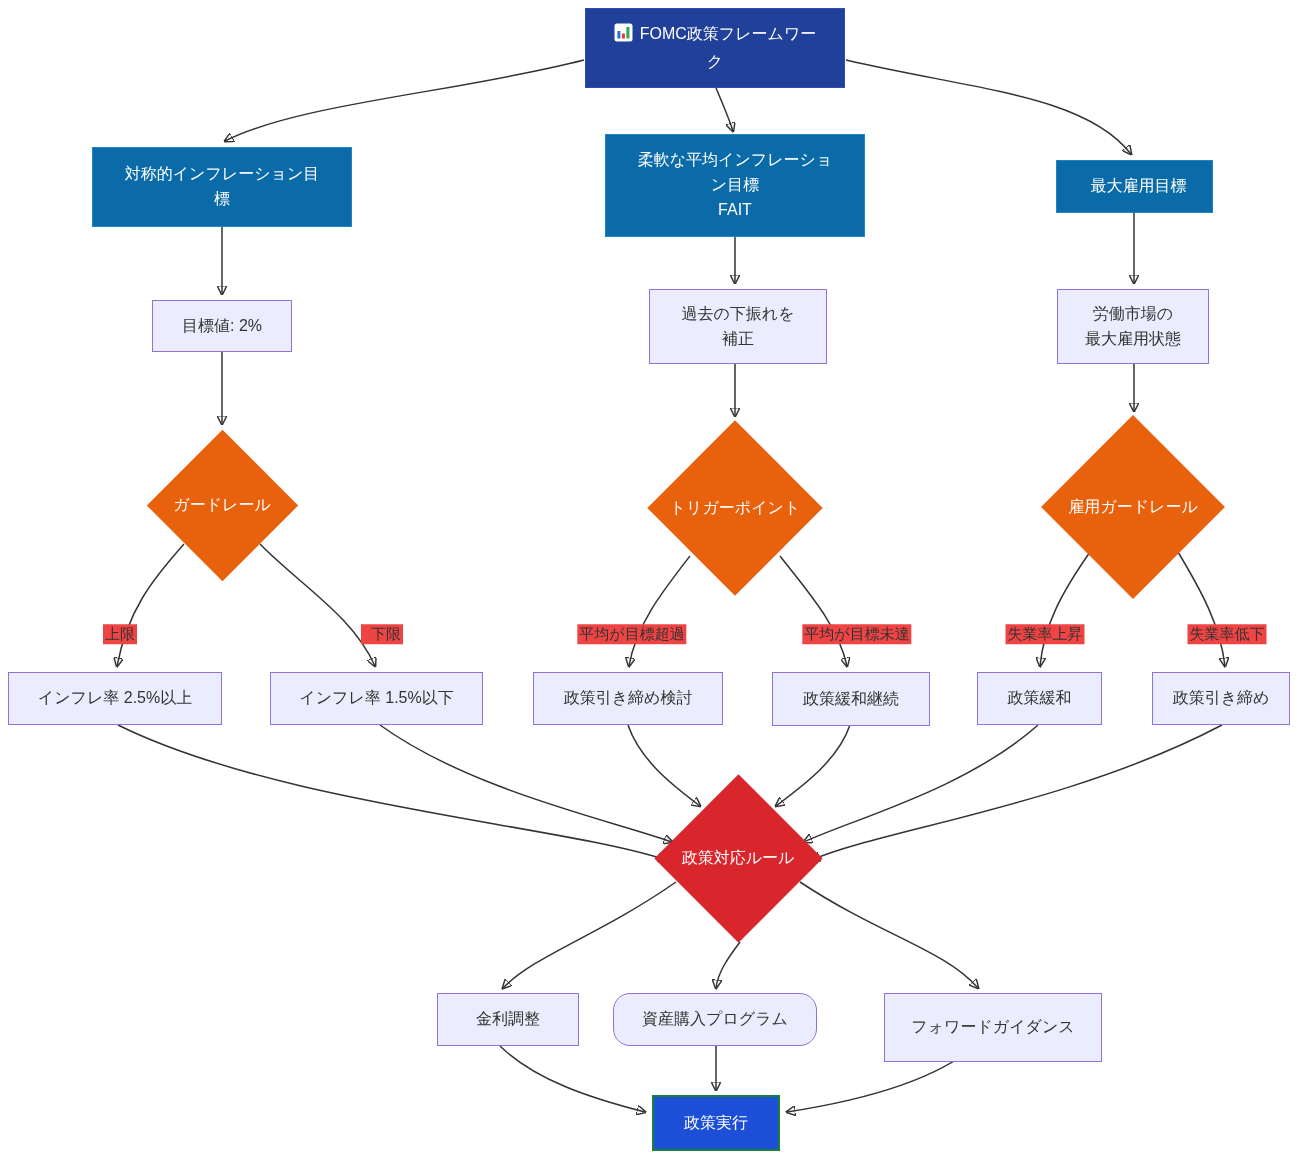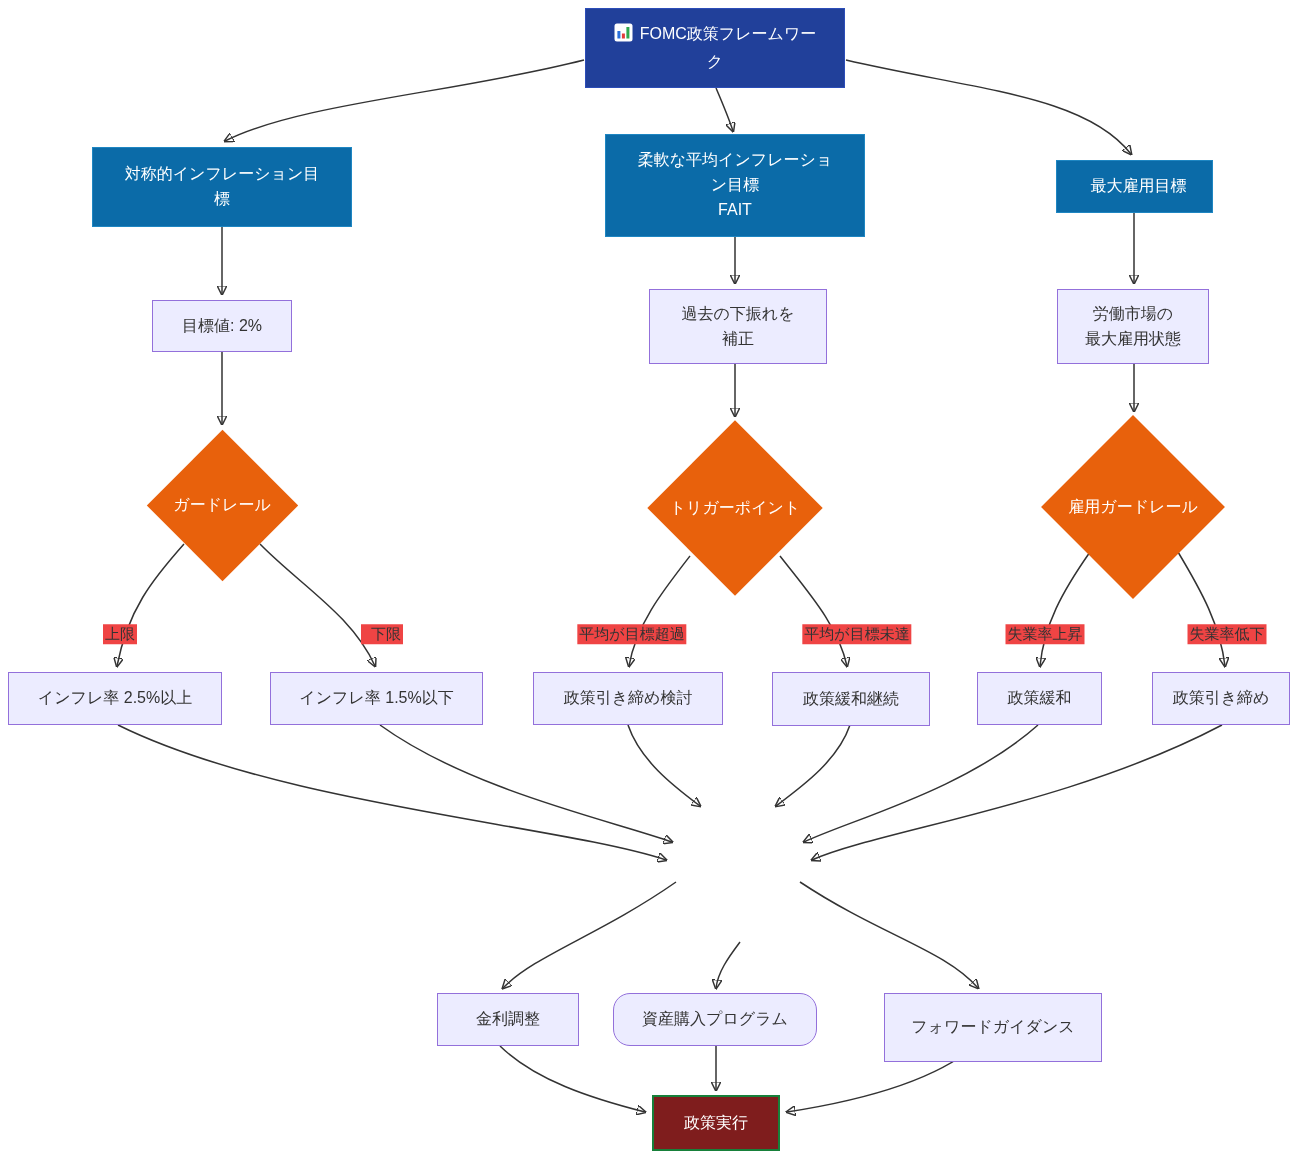--- a/index.html
+++ b/index.html
@@ -12,21 +12,21 @@
   .edges path{fill:none;stroke:#333333;stroke-width:1.5px;}
   .node{
     position:absolute;box-sizing:border-box;display:flex;flex-direction:column;
     align-items:center;justify-content:center;text-align:center;
     font-size:16px;line-height:1.55;
   }
   .node .line{display:block;}
   .rect-root{background:#21409a;border:1px solid #2c4db8;color:#ffffff;}
   .rect-branch{background:#0b6ba8;border:1px solid #1e86c2;color:#ffffff;}
   .rect-note{background:#ececff;border:1px solid #9370db;color:#333333;}
-  .rect-exec{background:#7f1d1d;border:2px solid #17803a;color:#ffffff;}
+  .rect-exec{background:#1d4ed8;border:2px solid #17803a;color:#ffffff;}
   .diamond{position:absolute;display:flex;align-items:center;justify-content:center;text-align:center;}
   .diamond .shape{position:absolute;inset:0;margin:auto;transform:rotate(45deg);}
   .shape-orange{background:#e8610c;}
   .shape-red{background:#d9262c;}
   .diamond .dlabel{position:relative;color:#ffffff;font-size:16px;white-space:nowrap;}
   .elabel{
     position:absolute;transform:translate(-50%,-50%);
     background:#ef4444;color:#333333;font-size:15px;padding:0 2px;
     white-space:nowrap;line-height:1.3;
   }
@@ -177,20 +177,24 @@
   <div class="node rect-note" id="x4">
     <span class="line">政策緩和継続</span>
   </div>
   <div class="node rect-note" id="x5">
     <span class="line">政策緩和</span>
   </div>
   <div class="node rect-note" id="x6">
     <span class="line">政策引き締め</span>
   </div>
 
+  <div class="diamond" id="rule">
+    <span class="shape shape-red"></span>
+    <span class="dlabel">政策対応ルール</span>
+  </div>
 
   <div class="node rect-note" id="a1">
     <span class="line">金利調整</span>
   </div>
   <div class="node rect-note" id="a2">
     <span class="line">資産購入プログラム</span>
   </div>
   <div class="node rect-note" id="a3">
     <span class="line">フォワードガイダンス</span>
   </div>

